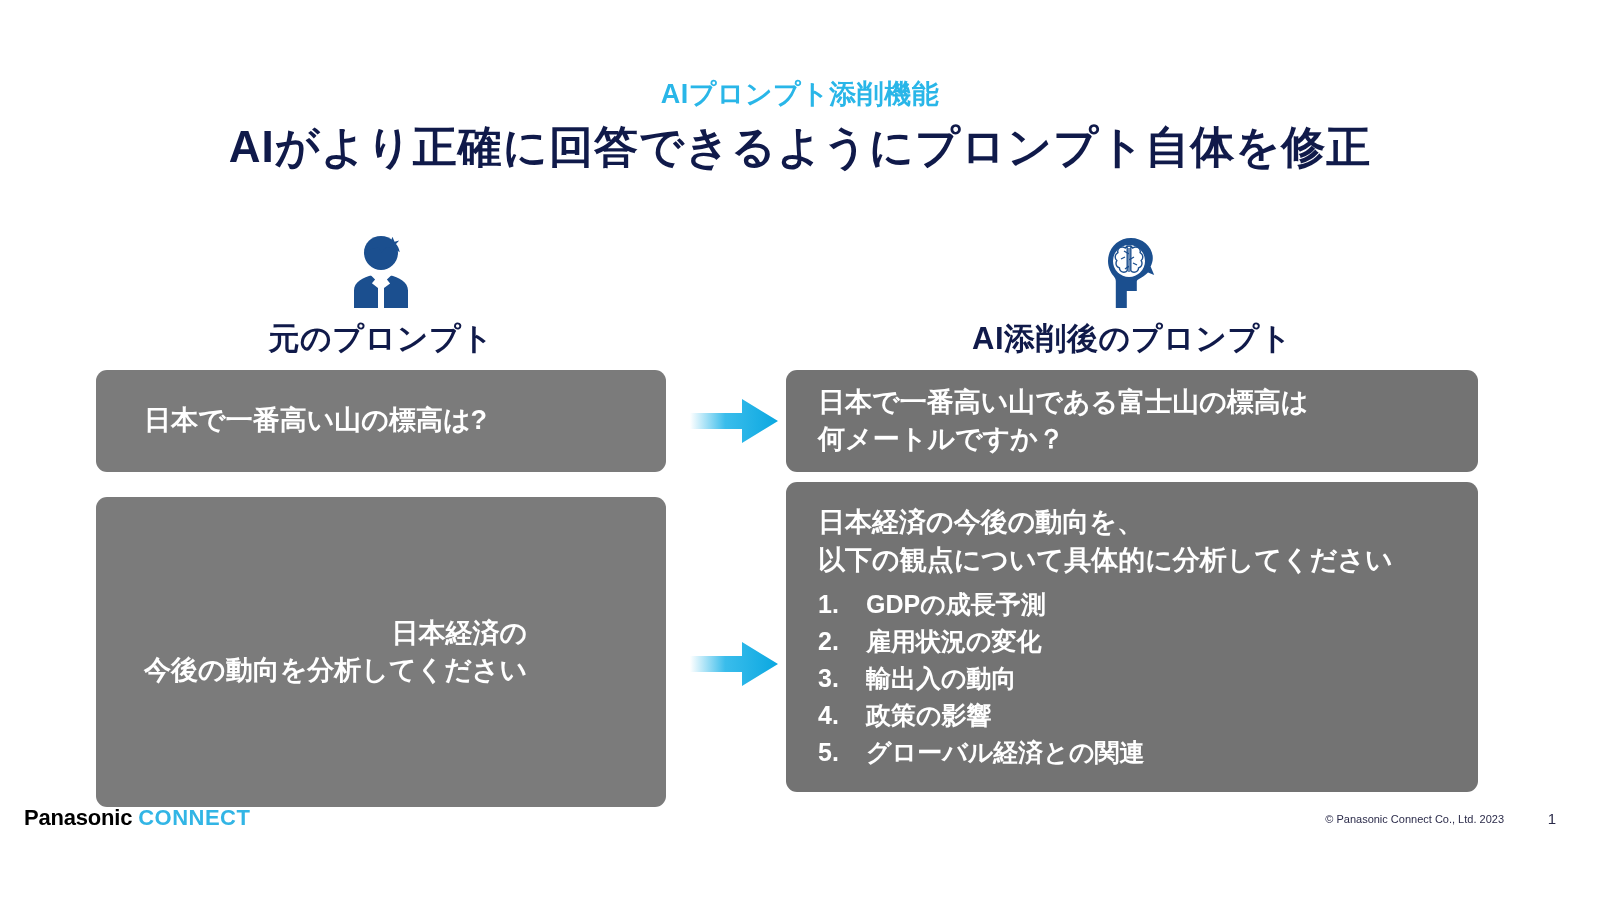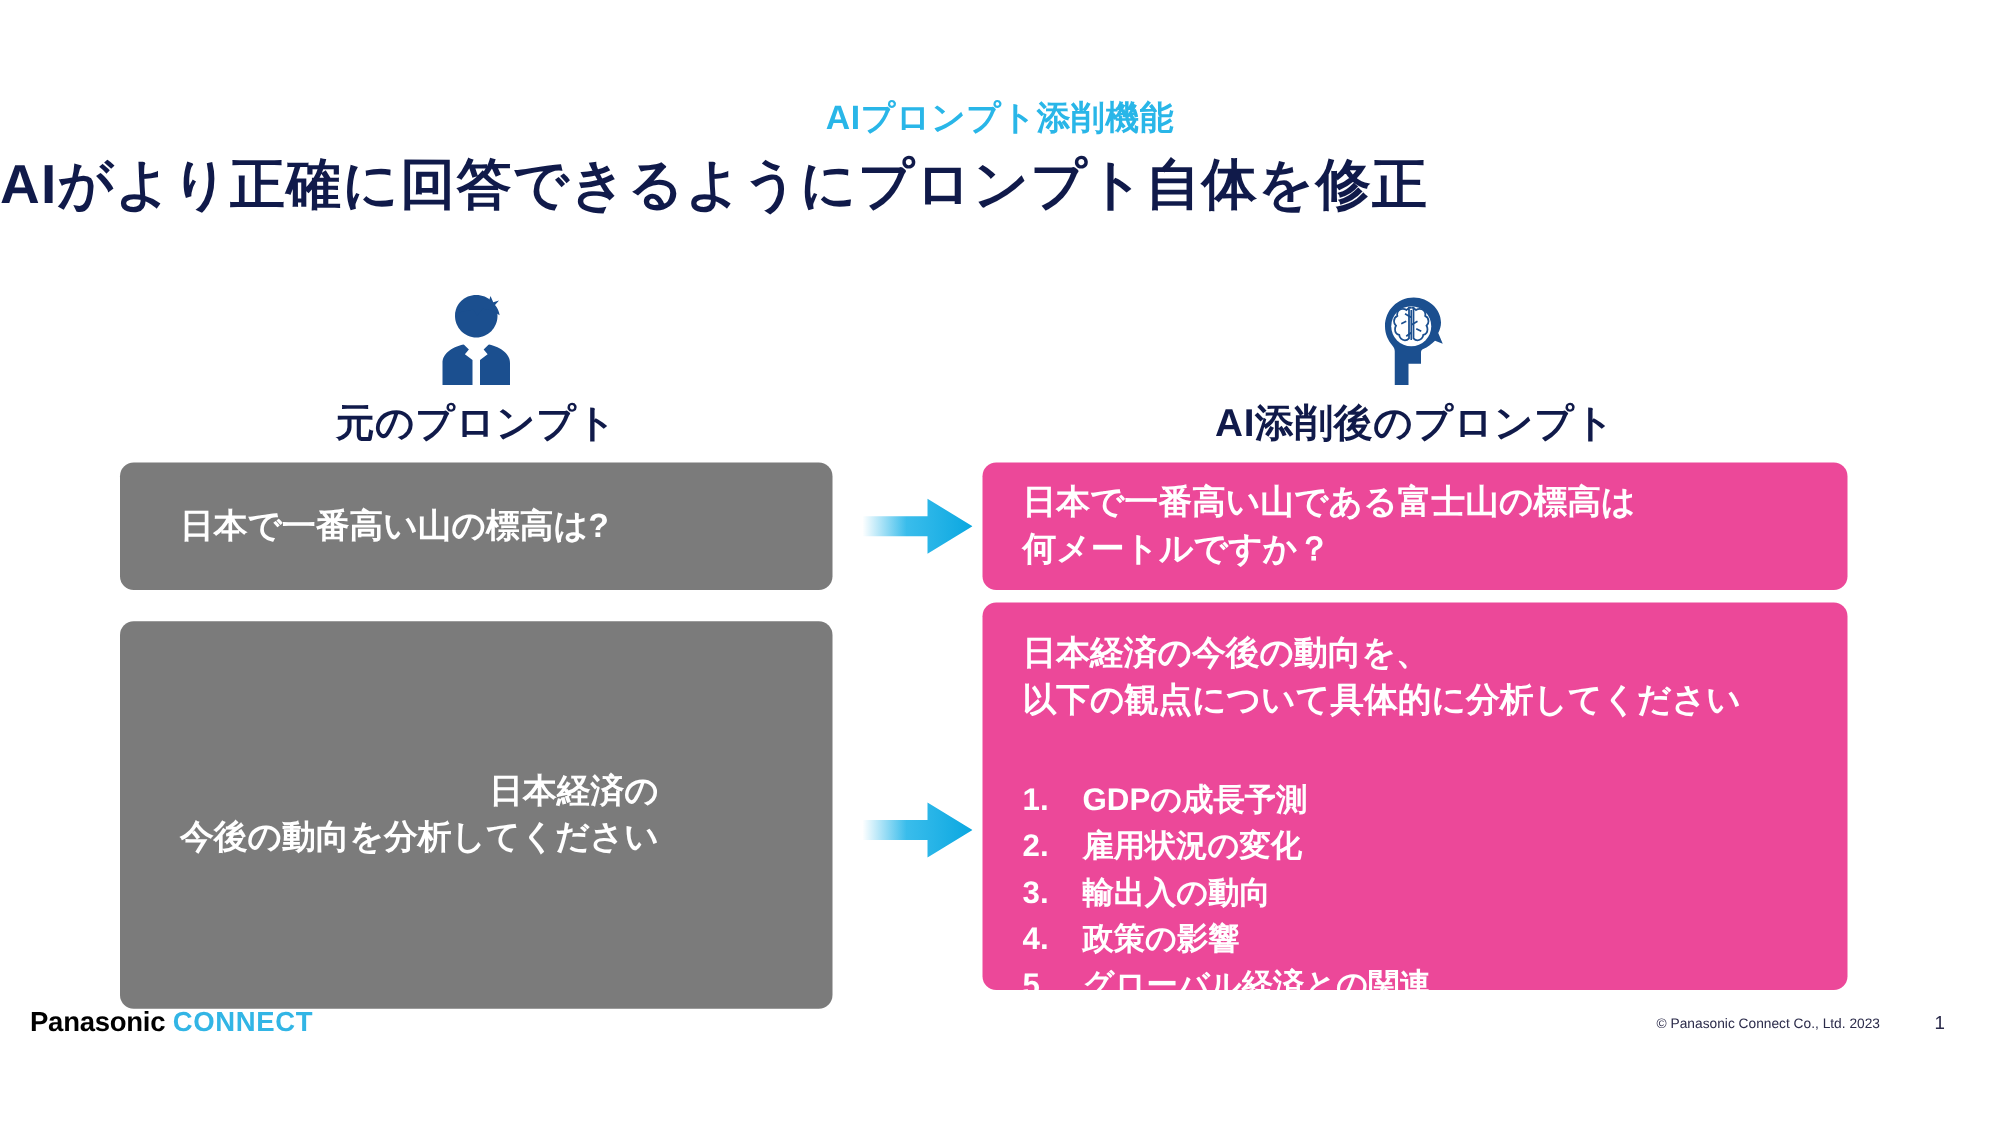--- a/index.html
+++ b/index.html
@@ -27,21 +27,21 @@
     font-size: 27px;
     font-weight: bold;
     color: #29b6e8;
     letter-spacing: 0.5px;
   }
   .main-title {
     position: absolute;
     top: 118px;
     left: 0;
     width: 1600px;
-    text-align: left;
+    text-align: center;
     font-size: 44px;
     font-weight: bold;
     color: #101a4a;
     letter-spacing: 1px;
     white-space: nowrap;
   }
 
   
   .col-head {
     position: absolute;
@@ -64,21 +64,21 @@
     letter-spacing: 0.5px;
   }
 
   
   .box {
     position: absolute;
     border-radius: 11px;
     color: #ffffff;
   }
   .box-gray { background: #7b7b7b; }
-  .box-blue { background: #ec4899; }
+  .box-blue { background: #737373; }
 
   #gray-box-1 { left: 96px;  top: 370px; width: 570px; height: 102px; text-align: right; }
   #blue-box-1 { left: 786px; top: 370px; width: 692px; height: 102px; }
   #gray-box-2 { left: 96px;  top: 497px; width: 570px; height: 310px; text-align: right; }
   #blue-box-2 { left: 786px; top: 482px; width: 692px; height: 310px; }
 
   .box-text {
     position: absolute;
     font-size: 27px;
     font-weight: bold;
@@ -105,21 +105,21 @@
     font-size: 25px;
     font-weight: bold;
     line-height: 1.0;
   }
   .list-item {
     display: flex;
     align-items: baseline;
     height: 37px;
   }
   .list-num  { width: 48px; flex: none; }
-  .list-text { white-space: nowrap; margin-top: 36px; }
+  .list-text { white-space: nowrap; }
 
   
   .arrow {
     position: absolute;
     width: 88px;
     height: 52px;
   }
   #arrow-1 { left: 690px; top: 395px; }
   #arrow-2 { left: 690px; top: 638px; }
 

